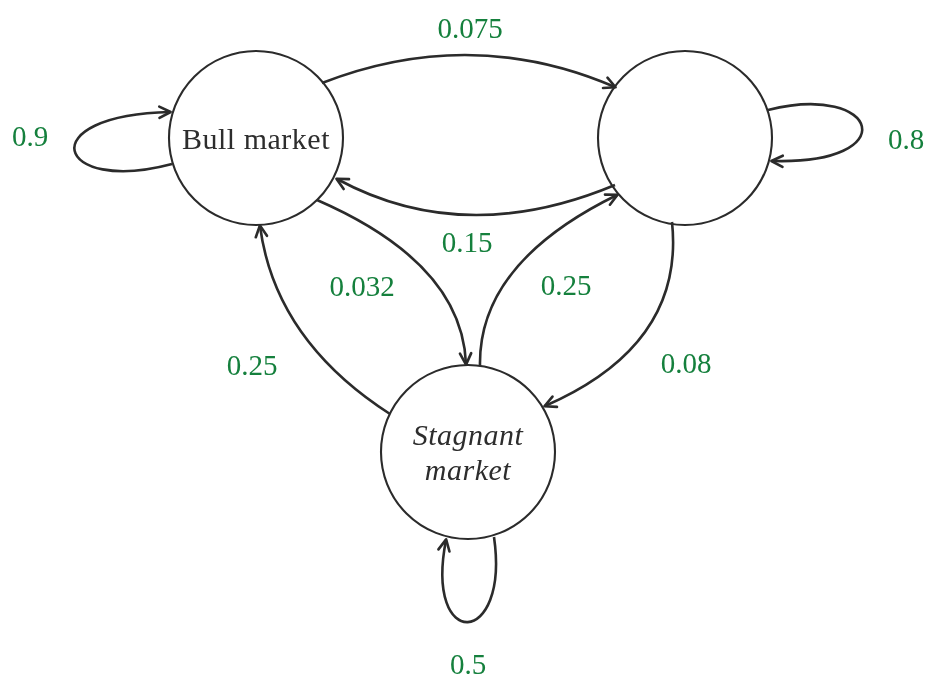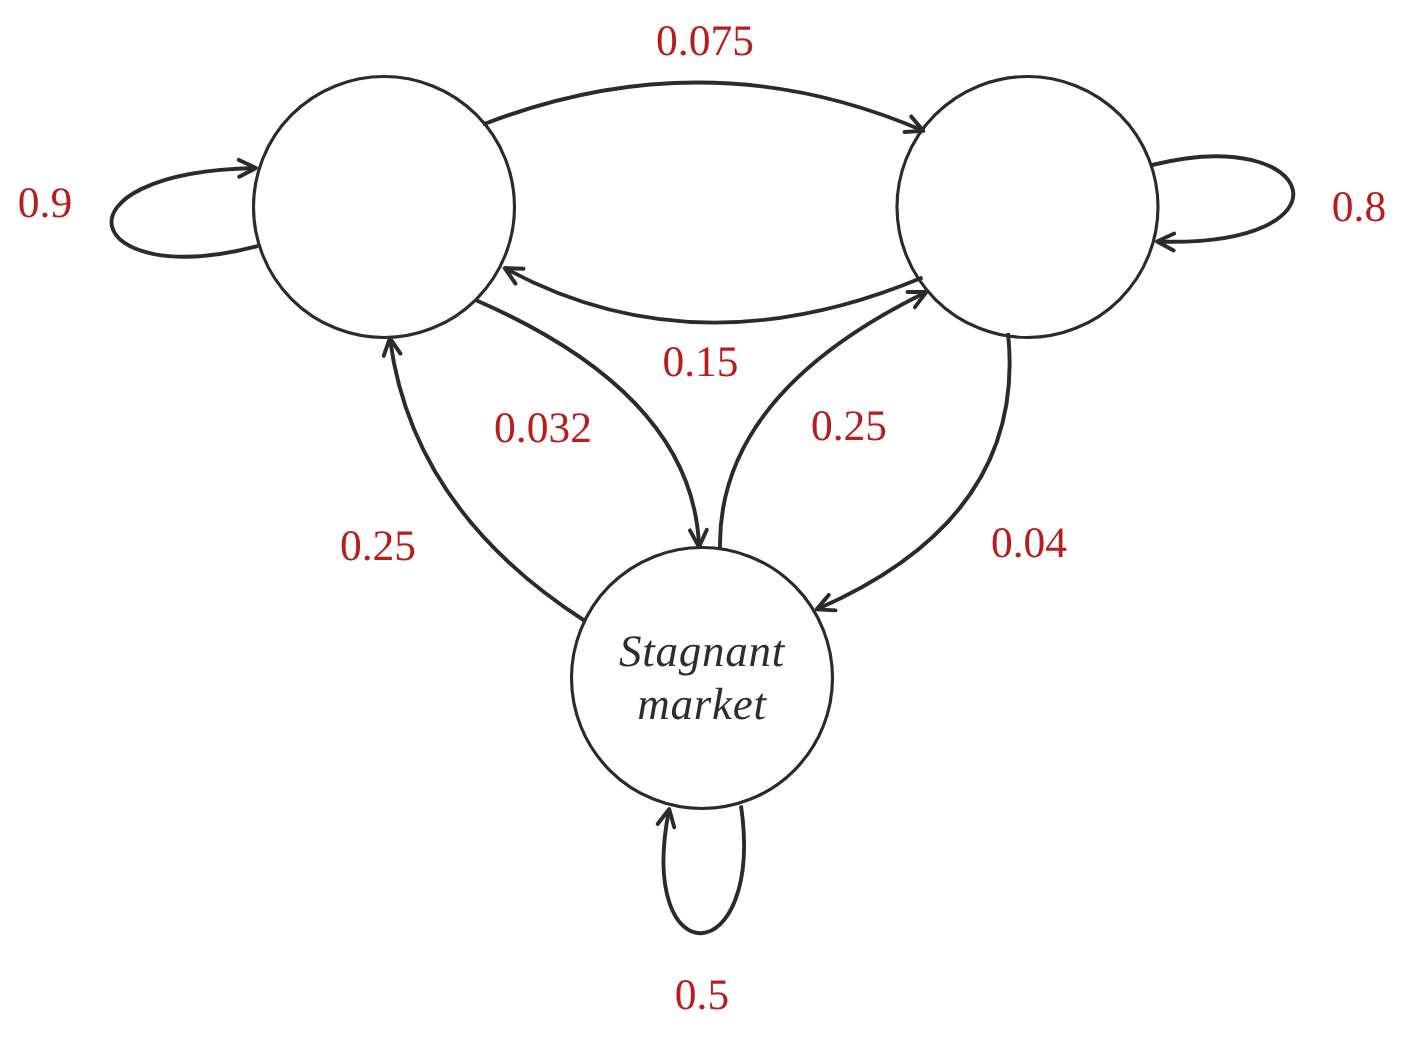--- a/index.html
+++ b/index.html
@@ -27,21 +27,21 @@
     text-align: center;
     font-size: 30px;
     line-height: 35px;
     color: #2d2d2d;
     letter-spacing: 0.5px;
   }
   .edge-label {
     position: absolute;
     transform: translate(-50%, -50%);
     font-size: 29px;
-    color: #b91c1c;
+    color: #15803d;
     white-space: nowrap;
   }
 </style>
 </head>
 <body>
 
 <div class="canvas">
 
   <svg width="938" height="694" viewBox="0 0 938 694">
     <defs>
@@ -59,25 +59,26 @@
     <path d="M 494 537 C 510 648 424 652 446 540" fill="none" stroke="#2b2b2b" stroke-width="2.6" marker-end="url(#arrow)"></path>
 
     <path d="M 322 83 Q 471 25 615 87" fill="none" stroke="#2b2b2b" stroke-width="2.6" marker-end="url(#arrow)"></path>
     <path d="M 615 185 Q 464 248 337 179" fill="none" stroke="#2b2b2b" stroke-width="2.6" marker-end="url(#arrow)"></path>
     <path d="M 317 200 Q 462 263 466 364" fill="none" stroke="#2b2b2b" stroke-width="2.6" marker-end="url(#arrow)"></path>
     <path d="M 480 366 Q 478 263 617 195" fill="none" stroke="#2b2b2b" stroke-width="2.6" marker-end="url(#arrow)"></path>
     <path d="M 390 414 Q 275 340 260 226" fill="none" stroke="#2b2b2b" stroke-width="2.6" marker-end="url(#arrow)"></path>
     <path d="M 672 222 Q 685 345 545 406" fill="none" stroke="#2b2b2b" stroke-width="2.6" marker-end="url(#arrow)"></path>
   </svg>
 
+  <div class="node-label" style="left:256px; top:138px;">Bull market</div>
   <div class="node-label" style="left:468px; top:452px;font-style:italic;">Stagnant market</div>
 
   <div class="edge-label" style="left:30px; top:136px;">0.9</div>
   <div class="edge-label" style="left:470px; top:28px;">0.075</div>
   <div class="edge-label" style="left:362px; top:286px;">0.032</div>
   <div class="edge-label" style="left:906px; top:139px;">0.8</div>
   <div class="edge-label" style="left:467px; top:196px;margin-top:46px;">0.15</div>
-  <div class="edge-label" style="left:686px; top:363px;">0.04</div>
+  <div class="edge-label" style="left:686px; top:363px;">0.08</div>
   <div class="edge-label" style="left:468px; top:664px;">0.5</div>
   <div class="edge-label" style="left:252px; top:365px;">0.25</div>
   <div class="edge-label" style="left:566px; top:285px;">0.25</div>
 
 </div>
 
 </body></html>

